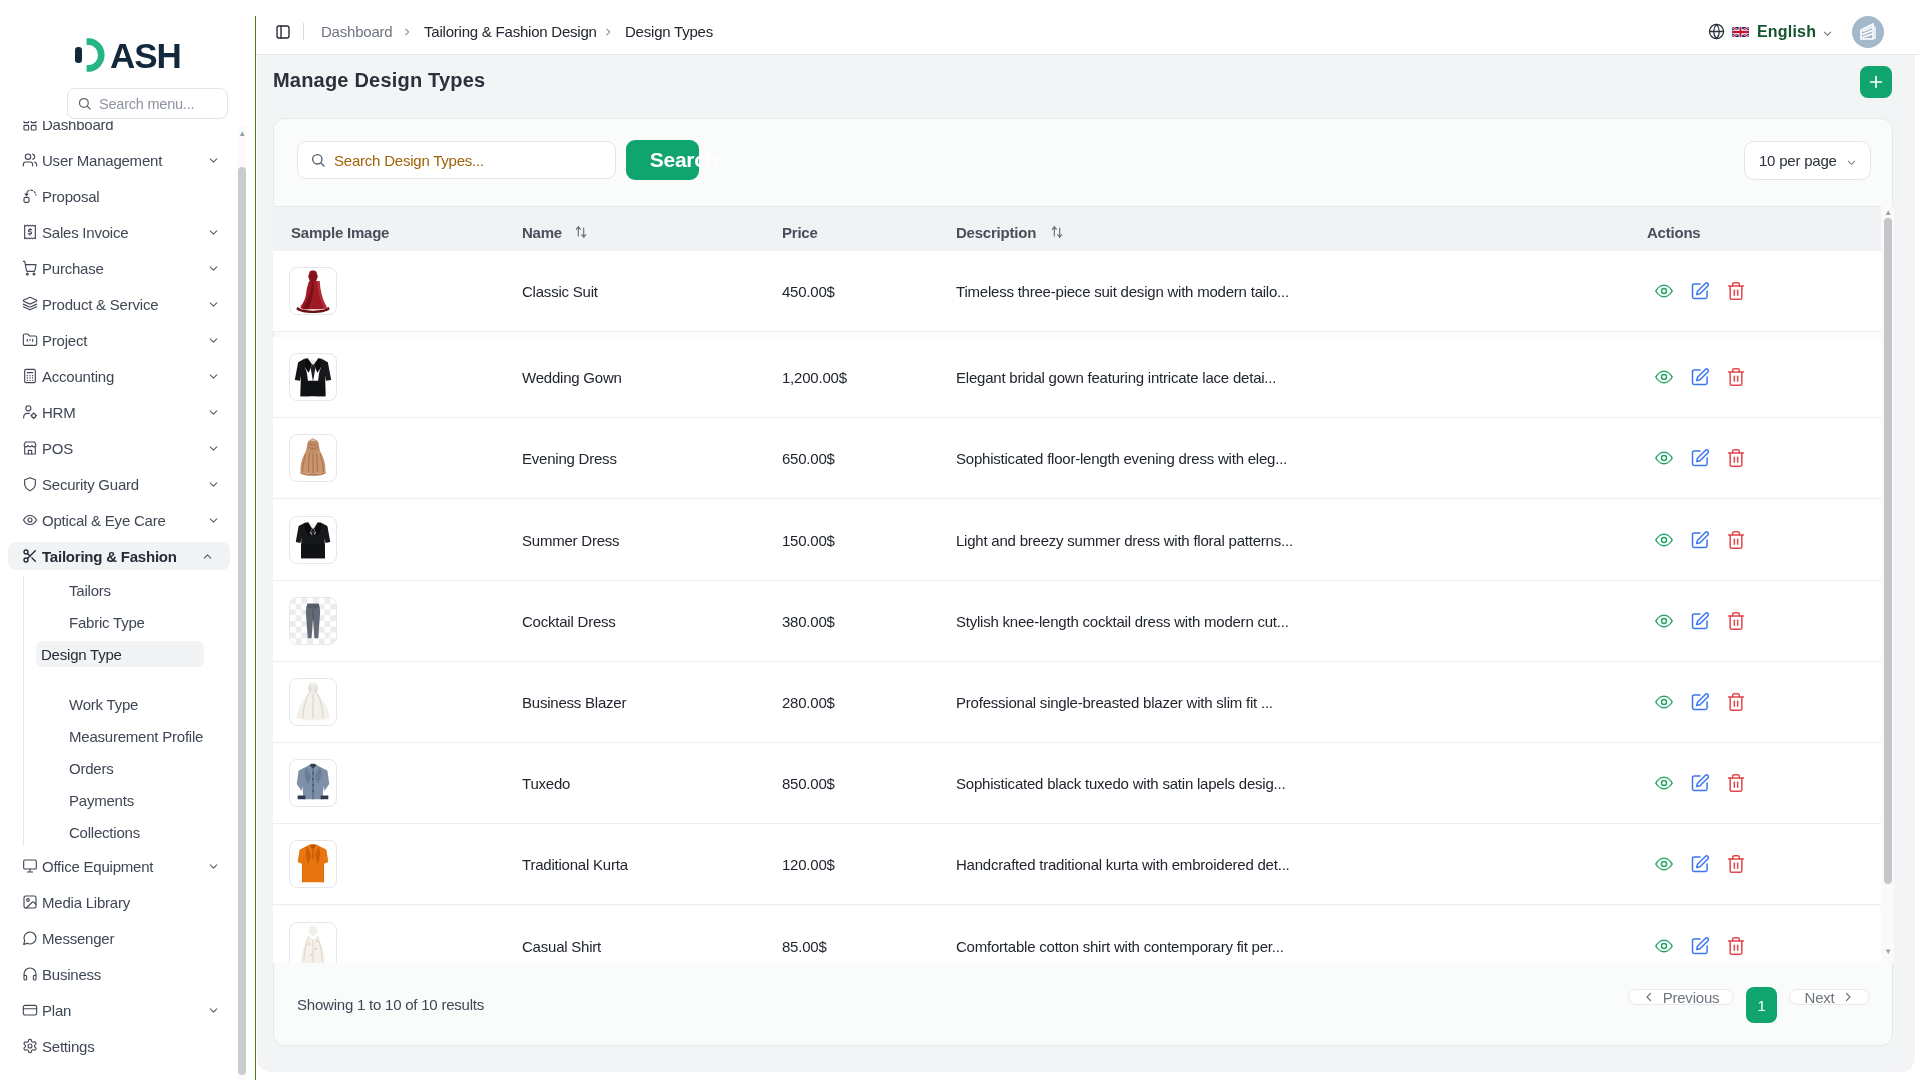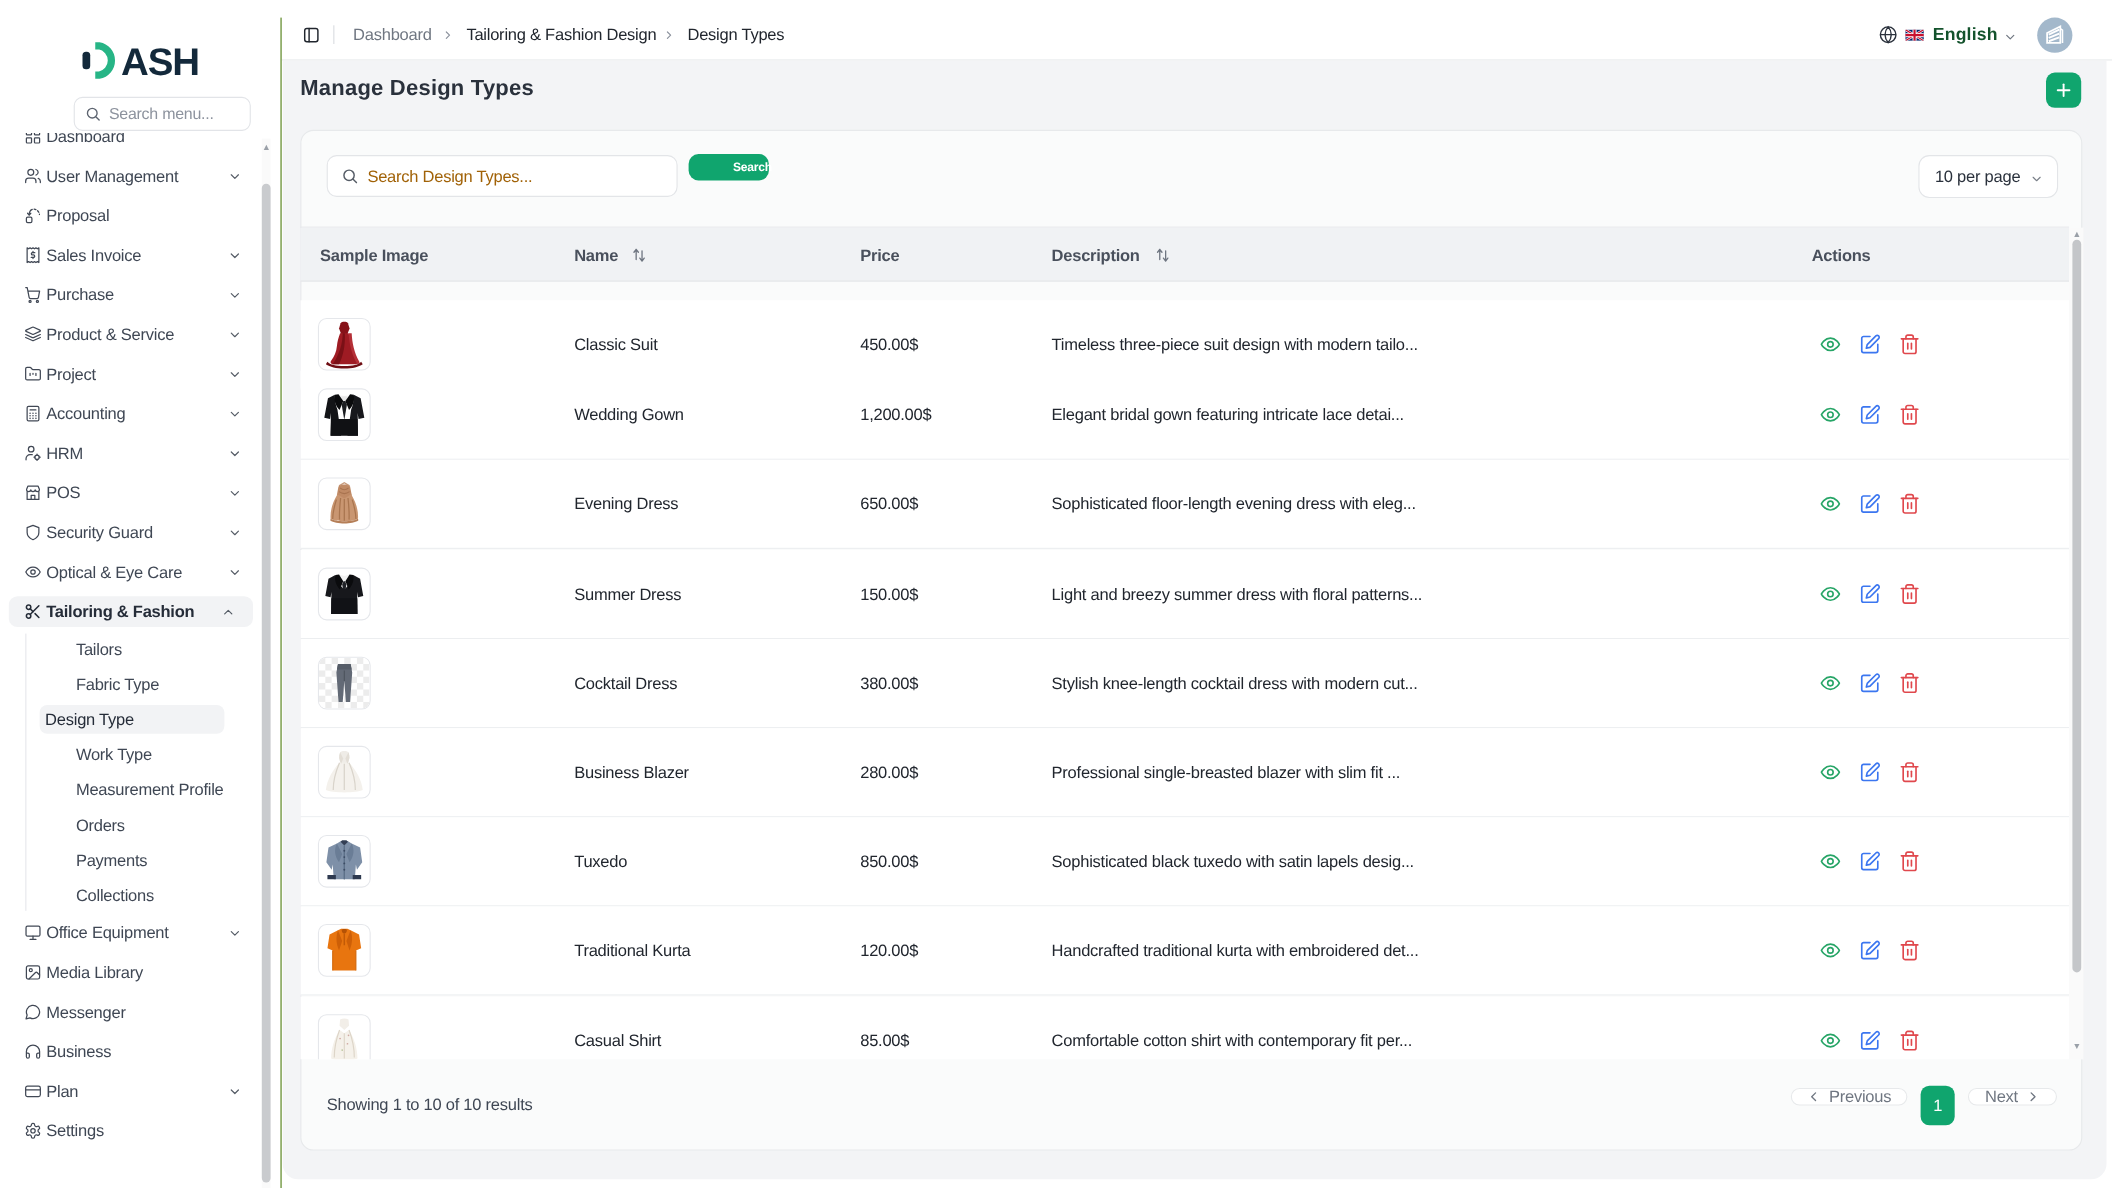--- a/index.html
+++ b/index.html
@@ -19,21 +19,21 @@
 .nitem { position:relative; height:36px; display:flex; align-items:center;
   padding-left:22px; gap:4px; color:#3f4754; font-size:15px; }
 .nitem svg { flex:0 0 auto; }
 .nitem .chev { position:absolute; right:16px; top:50%; margin-top:-6px; }
 .nactive { background:#f2f3f5; border-radius:8px; margin:4px 6px 4px 8px; height:28px;
   padding-left:14px; font-weight:700; color:#252c38; }
 .sub { height:32px; padding-left:41px; position:relative;margin-left:28px; }
 .subwrap { position:relative; }
 .subwrap:before { content:""; position:absolute; left:23px; top:2px; bottom:2px;
   width:1px; background:#e5e7eb; }
-.subactive { background:#f2f3f5; border-radius:7px; margin:3px 32px 3px 36px; height:26px;
+.subactive { background:#f2f3f5; border-radius:7px; margin:3px 32px 21px 36px; height:26px;
   padding-left:5px; color:#252c38; }
 
 #sbtrack { position:absolute; left:238px; top:110px; width:8px; height:970px; background:#fafafa; }
 #sbthumb { position:absolute; left:238px; top:151px; width:8px; height:908px;
   background:#c9cbce; border-radius:4px; }
 
 
 #topbar { position:absolute; left:256px; top:0; right:0; height:55px; background:#fff;
   border-bottom:1px solid #e7e9ec; }
 .crumbgrey { color:#6f7681; font-size:15px; }
@@ -47,22 +47,22 @@
 #addbtn { position:absolute; left:1860px; top:66px; width:32px; height:32px;
   background:#10a56e; border-radius:8px; }
 #card { position:absolute; left:273px; top:118px; width:1620px; height:928px;
   background:#fafbfb; border:1px solid #e7e9eb; border-radius:12px; }
 
 
 #srchbox { position:absolute; left:297px; top:141px; width:319px; height:38px;
   background:#fff; border:1px solid #e3e5e8; border-radius:9px;
   display:flex; align-items:center; padding-left:12px; gap:8px; }
 #srchbox span { color:#a16207; font-size:15px; }
-#srchbtn { position:absolute; left:626px; top:140px; width:73px; height:24px;
-  background:#10a56e; border-radius:9px; color:#fff; font-size:11px; font-weight:700;
+#srchbtn { position:absolute; left:626px; top:140px; width:73px; height:40px;
+  background:#10a56e; border-radius:9px; color:#fff; font-size:21px; font-weight:700;
   display:flex; align-items:center; justify-content:center;padding-left:43px; }
 #perpage { position:absolute; left:1744px; top:141px; width:127px; height:39px;
   background:#fff; border:1px solid #e3e5e8; border-radius:10px;
   display:flex; align-items:center; padding-left:14px; color:#2a313c; font-size:15px; }
 
 
 #tbl { position:absolute; left:273px; top:206px; width:1608px; height:757px; overflow:hidden;
   border-top:1px solid #e7e9eb; }
 #thead { position:absolute; left:0; top:0; width:1620px; height:49px; background:#f0f2f4;
   border-bottom:1px solid #e3e5e8; }
@@ -129,21 +129,21 @@
       <svg class="sort" style="left:300px">
         <use href="#i-sort"></use>
       </svg>
     <span style="left:509px">Price</span>
     <span style="left:683px">Description</span>
       <svg class="sort" style="left:776px">
         <use href="#i-sort"></use>
       </svg>
     <span style="left:1374px">Actions</span>
   </div>
-  <div class="row" style="top:66px">
+  <div class="row" style="top:44px">
       <div class="imgbox"><svg width="46" height="46" viewBox="0 0 48 48">
           <use href="#g1"></use>
         </svg></div>
       <span class="cname">Classic Suit</span>
       <span class="cprice">450.00$</span>
       <span class="cdesc">Timeless three-piece suit design with modern tailo...</span>
       <div class="acts">
         <svg class="a ae">
           <use href="#i-aeye"></use>
         </svg>

